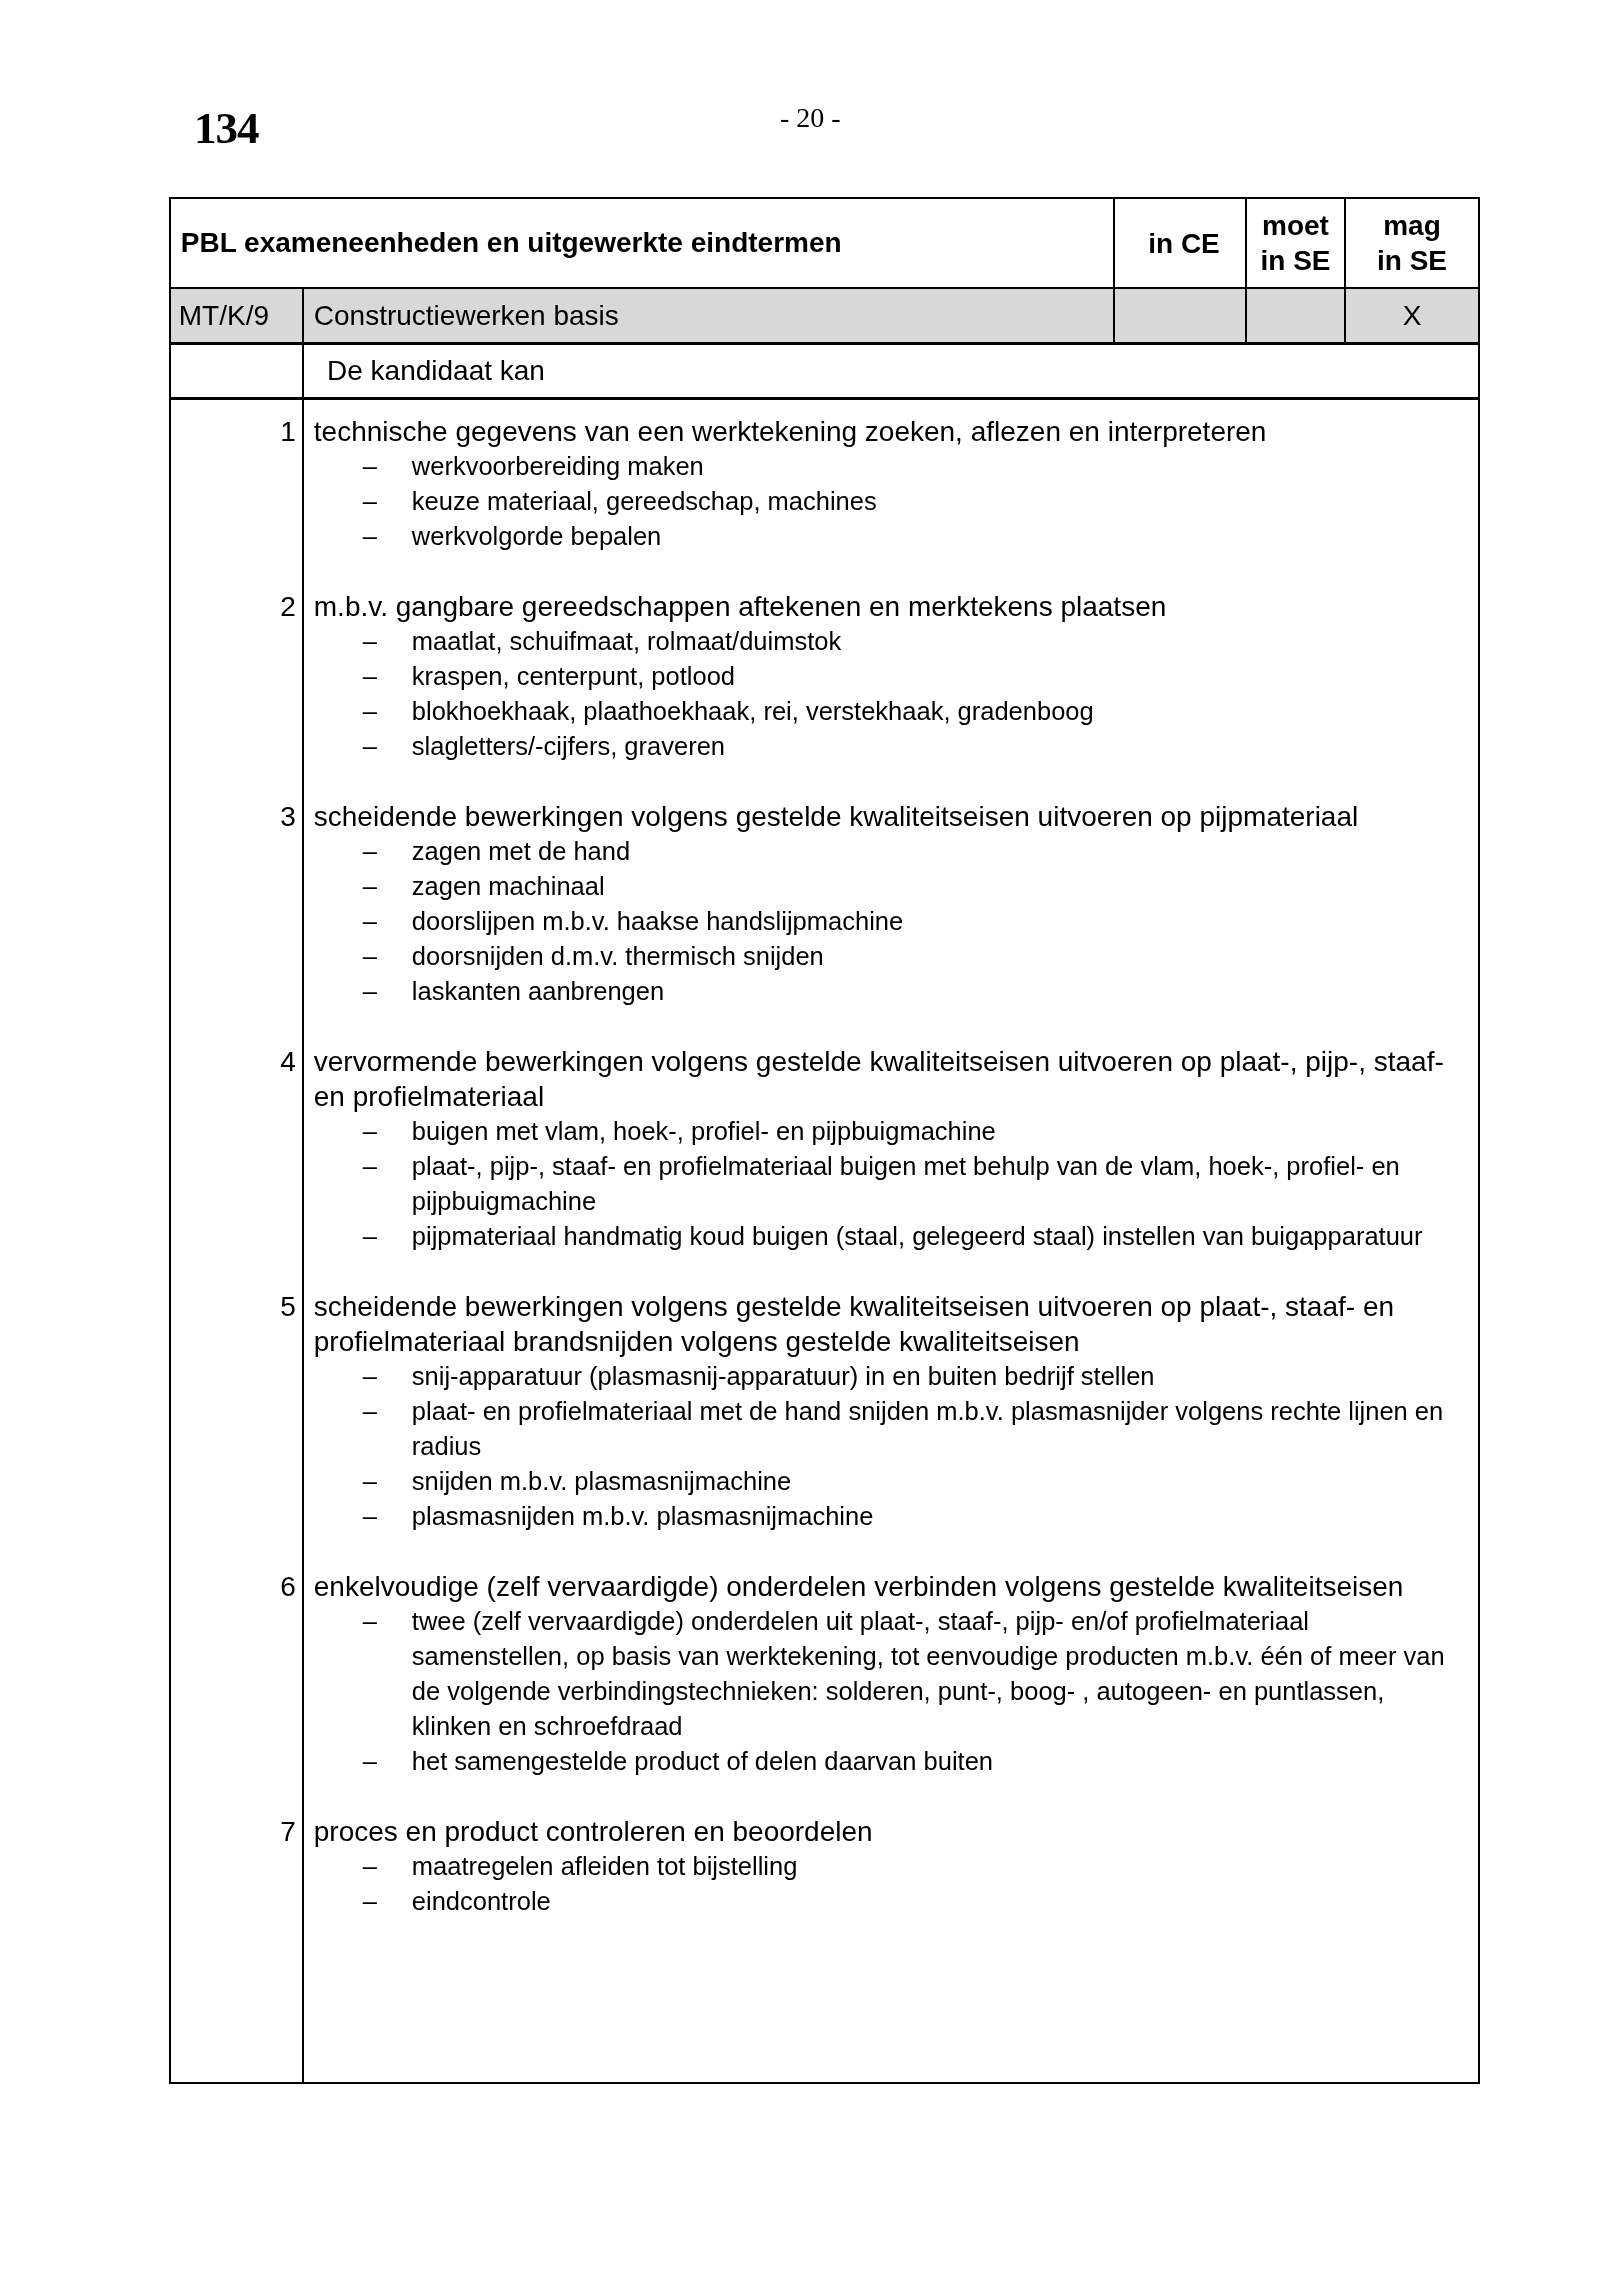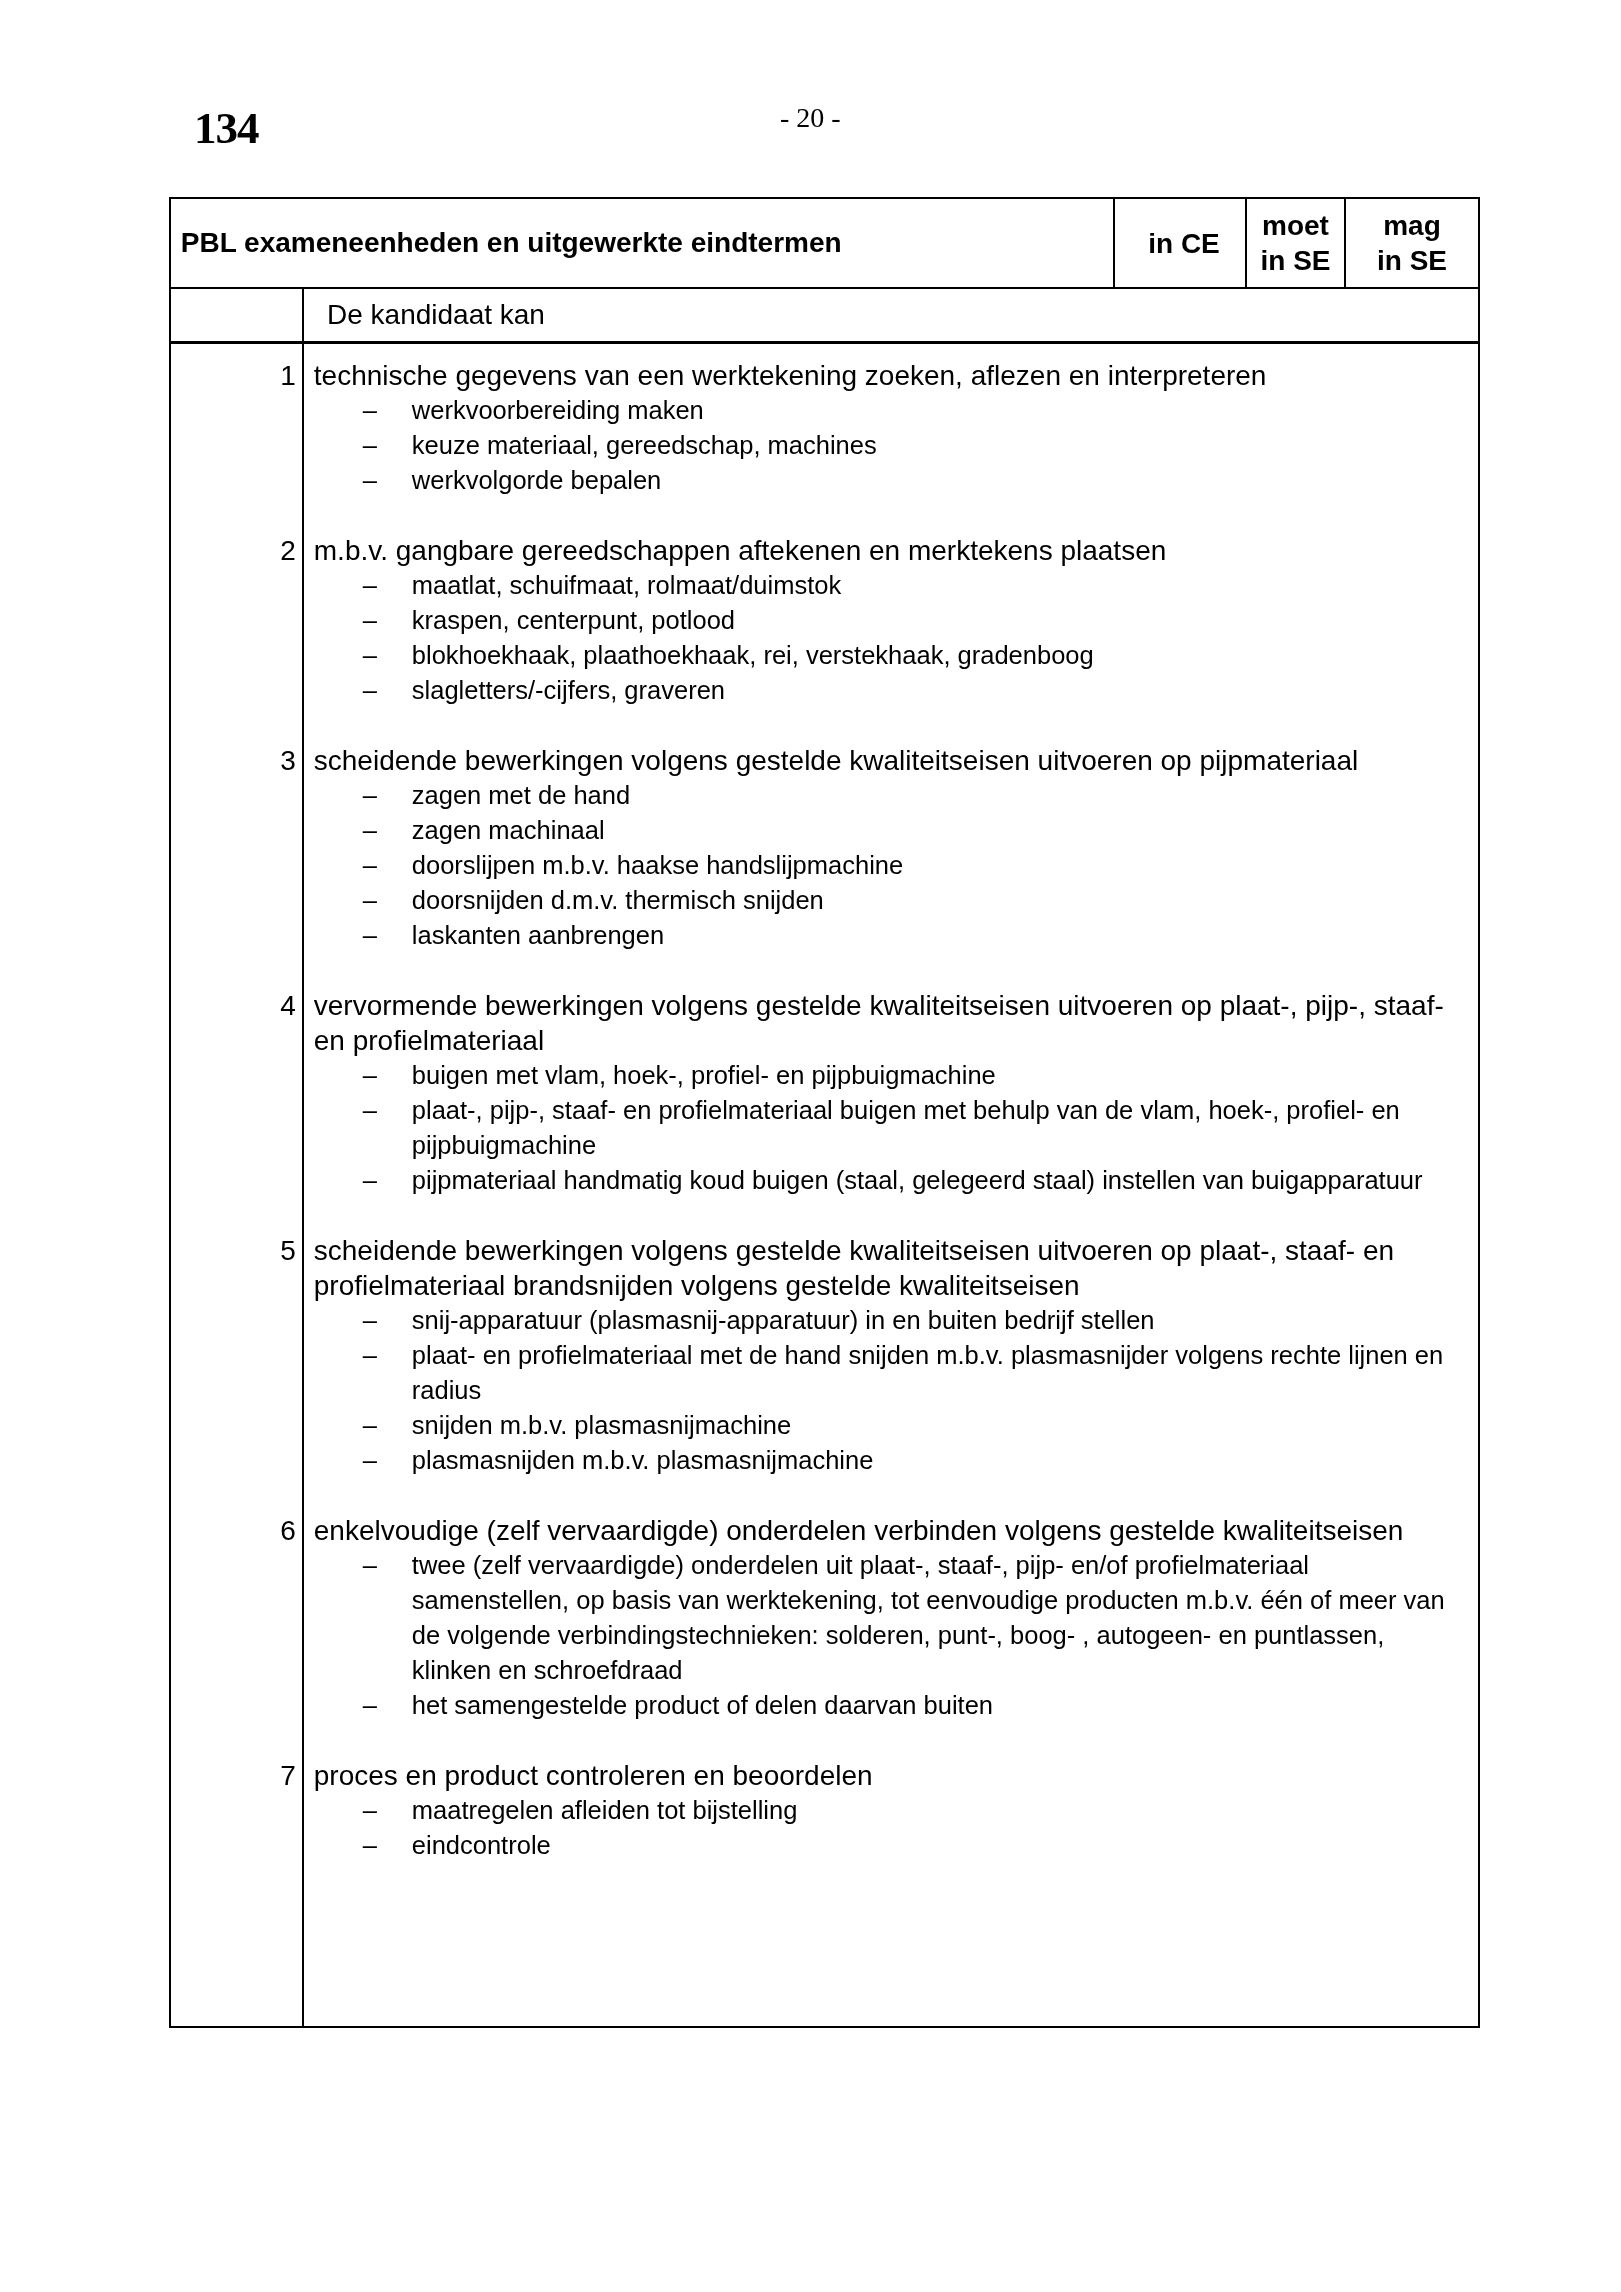--- a/index.html
+++ b/index.html
@@ -42,20 +42,27 @@
     <div class="title">PBL exameneenheden en uitgewerkte eindtermen</div>
     <div class="col c-ce">in CE</div>
     <div class="col c-moet">
       <div><span>moet</span><br><span>in SE</span></div>
     </div>
     <div class="col c-mag">
       <div><span>mag</span><br><span>in SE</span></div>
     </div>
   </div>
 
+  <div class="row unit">
+    <div class="code">MT/K/9</div>
+    <div class="name">Constructiewerken basis</div>
+    <div class="col c-ce"></div>
+    <div class="col c-moet"></div>
+    <div class="col c-mag">X</div>
+  </div>
 
   <div class="row intro">
     <div class="left"></div>
     <div class="txt">De kandidaat kan</div>
   </div>
 
   <div class="row body">
     <div class="left"></div>
     <div class="content" id="terms">
         <div class="term">

